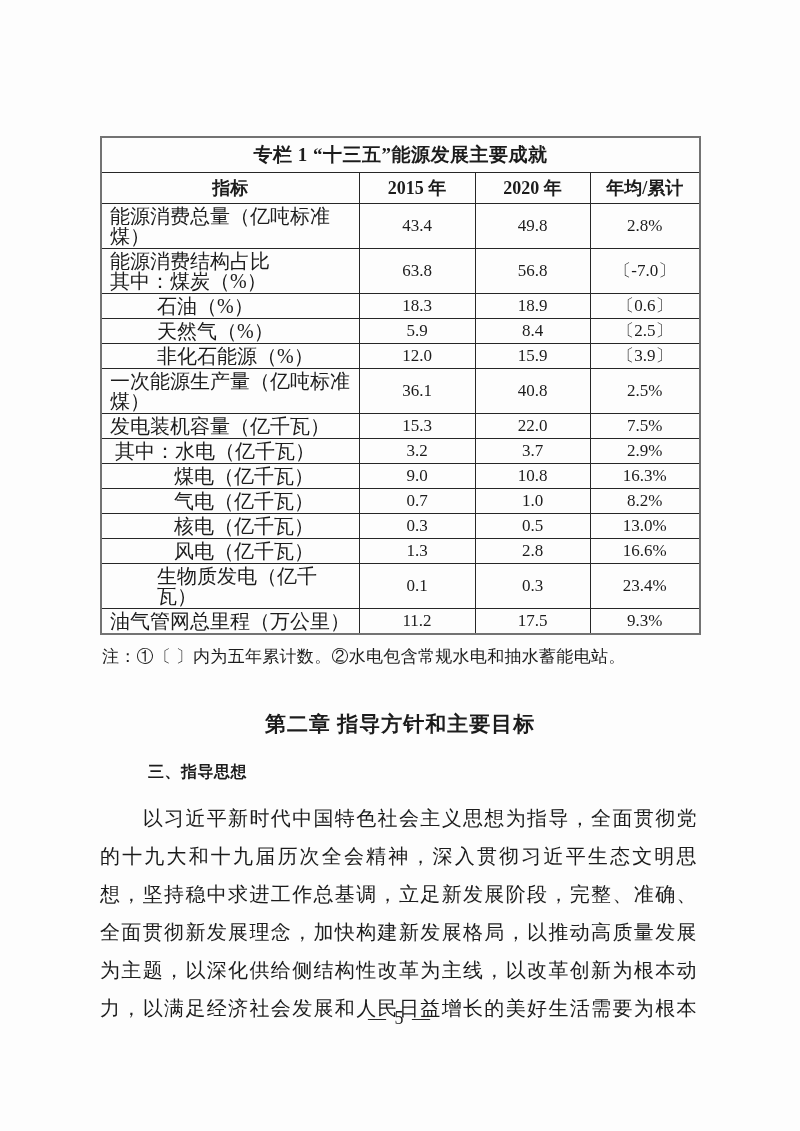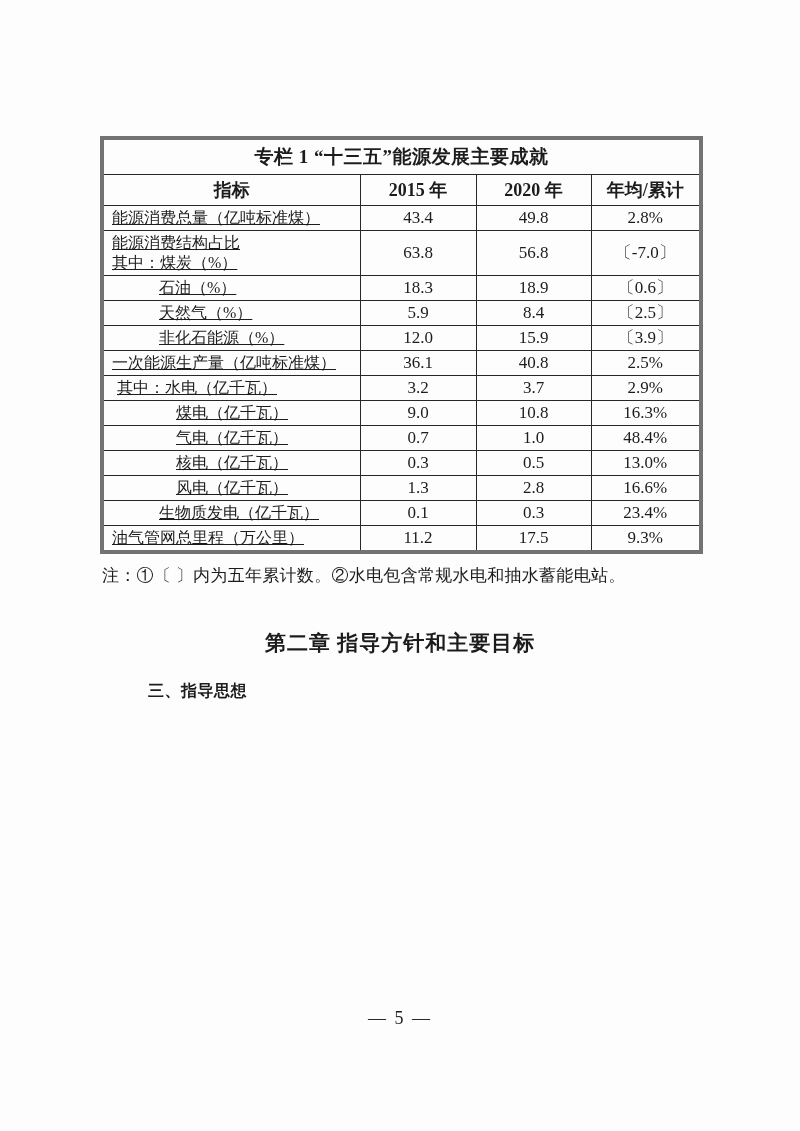--- a/index.html
+++ b/index.html
@@ -4,25 +4,25 @@
 <style>
   html,body{margin:0;padding:0;background:#ffffff;}
   .page{
     position:relative;width:800px;height:1131px;margin:0 auto;
     background:#fdfdfd;color:#1c1c1c;overflow:hidden;
     font-family:"Liberation Serif","DejaVu Serif",serif;
   }
   .content{position:absolute;left:100px;top:136px;width:600px;}
 
   
-  table.box{border-collapse:collapse;width:599px;table-layout:fixed;border:4px solid #737373;padding-left:28px;}
+  table.box{border-collapse:collapse;width:599px;table-layout:fixed;border:2px solid #737373;padding-left:28px;}
   table.box td,table.box th{border:1px solid #272727;vertical-align:middle;}
   .title-cell{text-align:center;font-weight:bold;font-size:19px;padding:4px 2px;letter-spacing:0.5px;}
   th.col-h{font-weight:bold;font-size:18px;padding:3px 2px;}
-  td.label{font-size:16px;line-height:20px;padding:2px 4px 2px 8px;white-space:pre-line;text-decoration:underline;}
+  td.label{font-size:20px;line-height:20px;padding:2px 4px 2px 8px;white-space:pre-line;}
   td.num{font-size:17px;line-height:20px;text-align:center;padding:2px 0;}
   td.ind1{padding-left:13px;margin-top:35px;}
   td.ind2{padding-left:55px;}
   td.ind3{padding-left:72px;}
 
   .note{margin:10px 0 0 2px;font-size:17px;letter-spacing:0.3px;}
 
   .chapter{margin:42px 0 0 0;text-align:center;font-size:21px;font-weight:bold;letter-spacing:1px;}
   .section{margin:24px 0 0 48px;font-size:16px;font-weight:bold;letter-spacing:0.5px;}
 
@@ -90,36 +90,42 @@
             <td class="num">15.9</td>
             <td class="num">〔3.9〕</td>
           </tr>
           <tr>
             <td class="label ind0">一次能源生产量（亿吨标准煤）</td>
             <td class="num">36.1</td>
             <td class="num">40.8</td>
             <td class="num">2.5%</td>
           </tr>
           <tr>
+            <td class="label ind0">发电装机容量（亿千瓦）</td>
+            <td class="num">15.3</td>
+            <td class="num">22.0</td>
+            <td class="num">7.5%</td>
+          </tr>
+          <tr>
             <td class="label ind1">其中：水电（亿千瓦）</td>
             <td class="num">3.2</td>
             <td class="num">3.7</td>
             <td class="num">2.9%</td>
           </tr>
           <tr>
             <td class="label ind3">煤电（亿千瓦）</td>
             <td class="num">9.0</td>
             <td class="num">10.8</td>
             <td class="num">16.3%</td>
           </tr>
           <tr>
             <td class="label ind3">气电（亿千瓦）</td>
             <td class="num">0.7</td>
             <td class="num">1.0</td>
-            <td class="num">48.4%</td>
+            <td class="num">8.2%</td>
           </tr>
           <tr>
             <td class="label ind3">核电（亿千瓦）</td>
             <td class="num">0.3</td>
             <td class="num">0.5</td>
             <td class="num">13.0%</td>
           </tr>
           <tr>
             <td class="label ind3">风电（亿千瓦）</td>
             <td class="num">1.3</td>
@@ -140,16 +146,24 @@
           </tr>
         </tbody>
     </table>
 
     <p class="note">注：①〔 〕内为五年累计数。②水电包含常规水电和抽水蓄能电站。</p>
 
     <h1 class="chapter">第二章 指导方针和主要目标</h1>
 
     <h2 class="section">三、指导思想</h2>
 
+    <div class="para" id="paragraph">
+        <div class="para-line">　　以习近平新时代中国特色社会主义思想为指导，全面贯彻党</div>
+        <div class="para-line">的十九大和十九届历次全会精神，深入贯彻习近平生态文明思</div>
+        <div class="para-line">想，坚持稳中求进工作总基调，立足新发展阶段，完整、准确、</div>
+        <div class="para-line">全面贯彻新发展理念，加快构建新发展格局，以推动高质量发展</div>
+        <div class="para-line">为主题，以深化供给侧结构性改革为主线，以改革创新为根本动</div>
+        <div class="para-line">力，以满足经济社会发展和人民日益增长的美好生活需要为根本</div>
+      </div>
   </div>
 
   <div class="footer">— 5 —</div>
 </div>
 
 </body></html>

